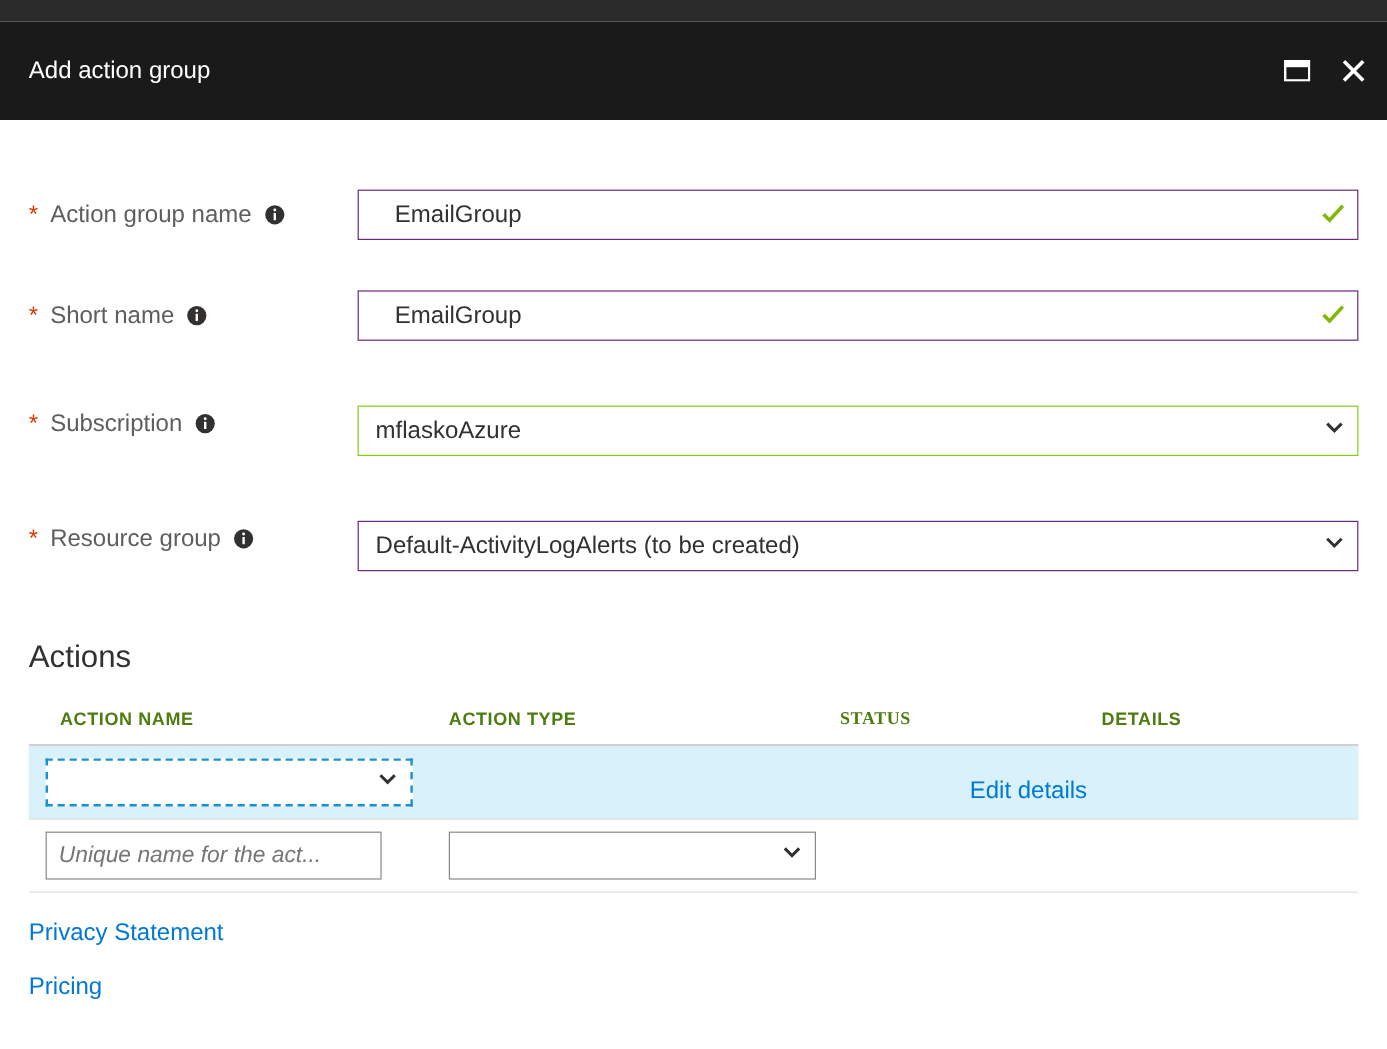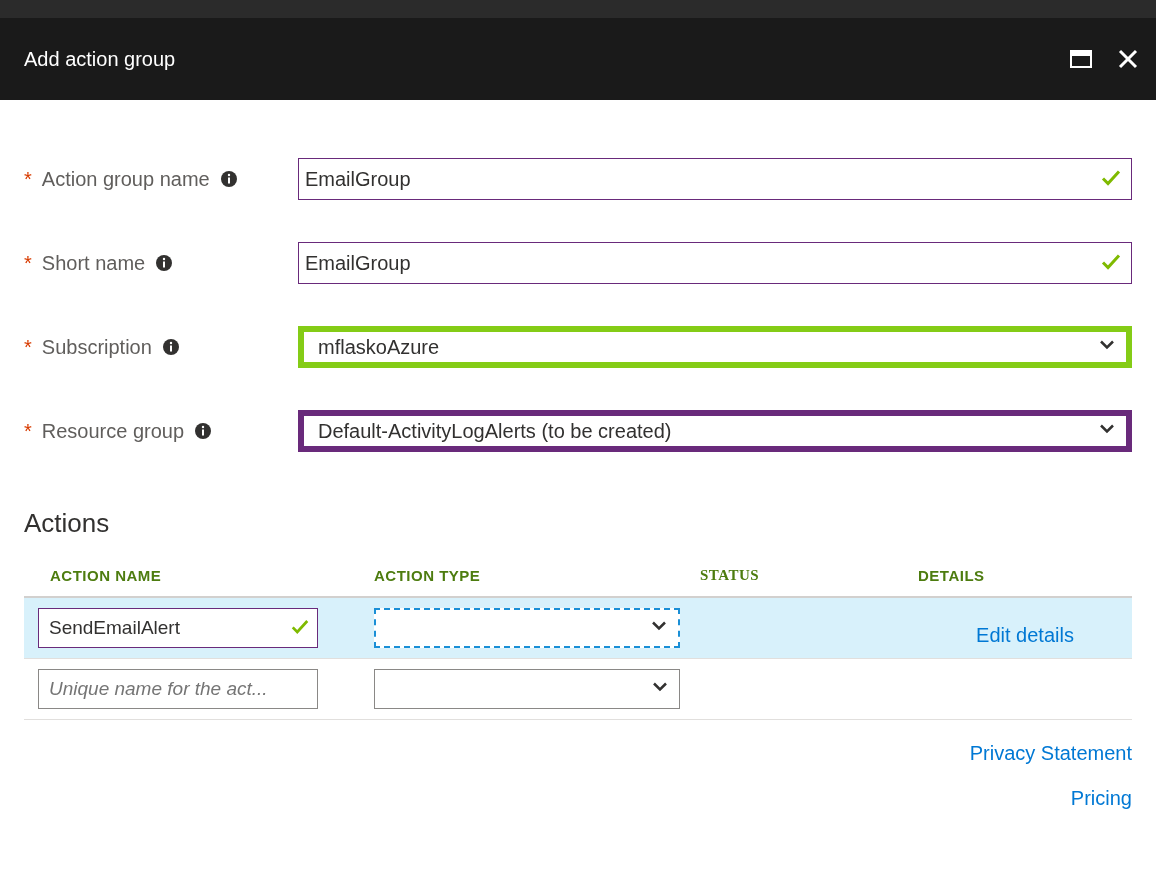--- a/index.html
+++ b/index.html
@@ -66,49 +66,50 @@
     margin-left: 10px;
     width: 18px; height: 18px;
   }
 
   .field-cell { flex: 1; }
 
   .text-input {
     width: 100%;
     height: 42px;
     border: 1px solid #8a8a8a;
-    padding: 0 40px 0 6px;
+    padding: 0 40px 0 30px;
     font-size: 20px;
     color: #323130;
     background: #fff;
     outline: none;
   }
   .text-input.validated {
     border: 1px solid #692a7b;
   }
   .input-wrap { position: relative; }
   .valid-check {
     position: absolute;
     right: 10px;
     top: 50%;
     transform: translateY(-50%);
   }
 
   .select {
     width: 100%;
     height: 42px;
-    border: 6px solid #84cc16;
+    border: 1px solid #84cc16;
     padding: 0 40px 0 14px;
     font-size: 20px;
     color: #323130;
     background: #fff;
     position: relative;
     display: flex;
     align-items: center;
     cursor: pointer;
+    margin-top: 12px;
   }
   .select.purple { border-color: #692a7b; }
   .chev {
     position: absolute;
     right: 10px;
     top: 50%;
     transform: translateY(-50%);
   }
 
   .section-title {
@@ -180,21 +181,21 @@
   }
   .placeholder-it { color: #8a8886; font-style: italic; }
 
   .link {
     color: #0078d4;
     font-size: 20px;
     text-decoration: none;
     cursor: pointer;
   }
   .links { margin-top: 22px; }
-  .links .link { display:block; margin-bottom: 22px; text-align: right; }
+  .links .link { display:block; margin-bottom: 22px; }
 </style>
 </head>
 <body>
 
 <div class="topbar"></div>
 
 <div class="header">
   <div class="header-title">Add action group</div>
   <div class="header-controls">
     <span class="restore-icon">
@@ -314,30 +315,20 @@
 
   <div class="actions-table">
     <div class="thead">
       <div class="th c-name">ACTION NAME</div>
       <div class="th c-type">ACTION TYPE</div>
       <div class="th c-status">STATUS</div>
       <div class="th c-details">DETAILS</div>
     </div>
 
     <div class="trow highlight">
-      <div class="cell c-name">
-        <div class="row-input-wrap">
-          <input class="row-input purple" value="SendEmailAlert" style="">
-          <span class="valid-check" style="right:8px;">
-            <svg width="20" height="20" viewBox="0 0 22 22">
-                <polyline points="3,12 8,17 19,5" fill="none" stroke="#7fba00" stroke-width="3"></polyline>
-              </svg>
-          </span>
-        </div>
-      </div>
       <div class="cell c-type">
         <div class="row-select dashed">
           <span class="chev">
             <svg width="18" height="18" viewBox="0 0 18 18">
                 <polyline points="3,6 9,12 15,6" fill="none" stroke="#323130" stroke-width="2.5"></polyline>
               </svg>
           </span>
         </div>
       </div>
       <div class="cell c-status"></div>

